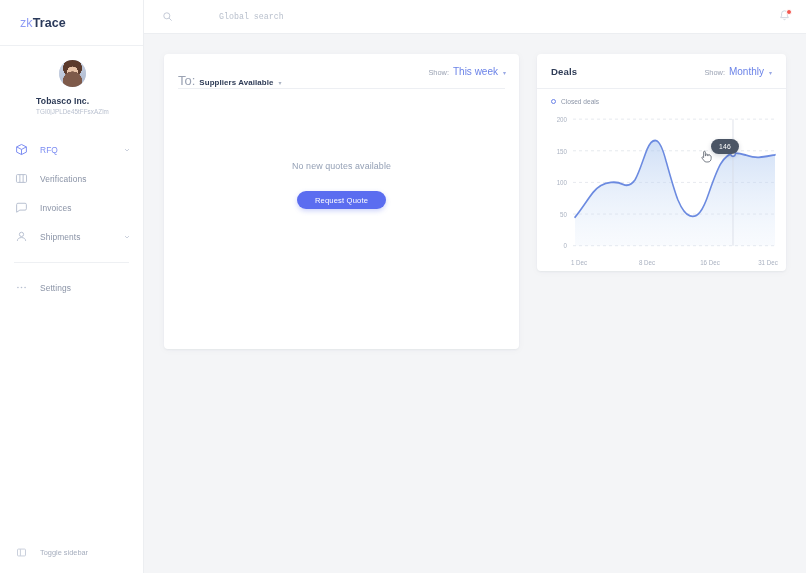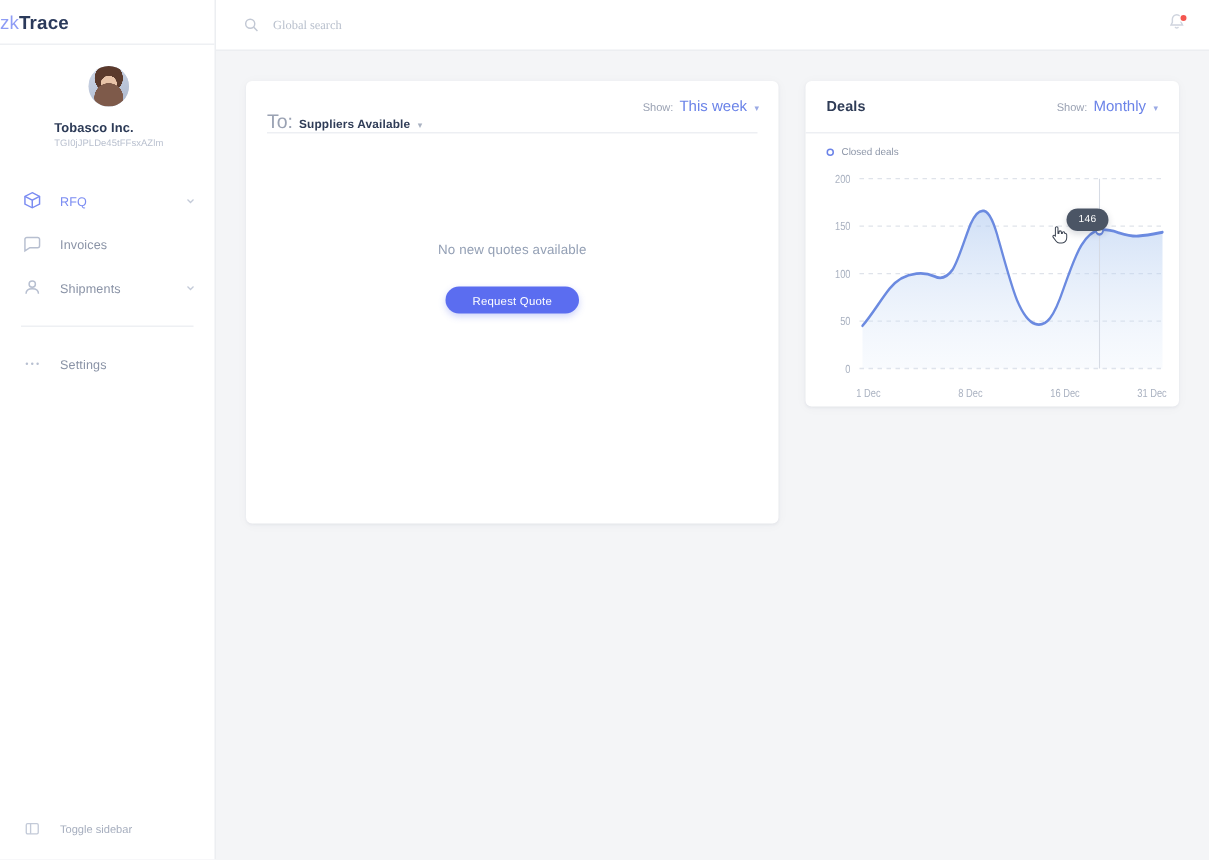--- a/index.html
+++ b/index.html
@@ -14,22 +14,22 @@
   
   .sidebar {
     width: 144px; height: 573px;
     background: #ffffff;
     border-right: 1px solid #eceef1;
     display: flex; flex-direction: column;
     position: relative;
     flex: 0 0 144px;
   }
   .logo-wrap {
-    height: 30px; display: flex; align-items: center;
-    padding-left: 0;
+    height: 46px; display: flex; align-items: center;
+    padding-left: 20px;
     border-bottom: 1px solid #eef0f3;
   }
   .logo { font-size: 12.5px; letter-spacing: .1px; }
   .logo .zk { color: #8e9cf5; font-weight: 400; }
   .logo .trace { color: #2b3a5b; font-weight: 700; }
 
   .profile {
     display: flex; align-items: center; gap: 9px;
     padding: 14px 12px 16px 14px;
     flex-direction: column;
@@ -99,22 +99,22 @@
     border-bottom: 1px solid #eceef1;
     display: flex; align-items: center;
     padding: 0 14px 0 18px;
     flex: 0 0 34px;
   }
   .search-box { display: flex; align-items: center; gap: 9px; flex: 1; }
   .search-icon { color: #c2c8d4; display: flex; }
   .search-input {
     border: none; outline: none; background: transparent;
     font-size: 8.3px; color: #8f98a9;
-    font-family: Liberation Serif, serif;
-    width: 260px; padding: 0;
+    font-family: Liberation Mono, monospace;
+    width: 260px; padding: 0; margin-left: 37px;
   }
   .search-input::placeholder { color: #b9c0cd; }
   .bell-wrap { position: relative; width: 16px; height: 16px; display: flex; align-items: center; justify-content: center; cursor: pointer;}
   .bell-icon { color: #cfd4de; }
   .bell-dot {
     position: absolute; top: 0px; right: 0px;
     width: 6px; height: 6px; border-radius: 50%;
     background: #f4564f; border: 1px solid #fff;
   }
 
@@ -233,20 +233,29 @@
         </span>
         <span class="nav-label">RFQ</span>
         <span class="chev">
           <svg width="8" height="8" viewBox="0 0 12 12" fill="none" stroke="currentColor" stroke-width="1.3">
               <path d="M3 4.5 6 7.5 9 4.5"></path>
             </svg>
         </span>
       </div>
 
 
+      <div class="nav-item">
+        <span class="nav-icon">
+          <svg width="13" height="13" viewBox="0 0 16 16" fill="none" stroke="currentColor" stroke-width="1.2">
+            <rect x="1.8" y="3.2" width="12.4" height="9.6" rx="1.3"></rect>
+              <path d="M6 3.4v9.2M10 3.4v9.2"></path>
+          </svg>
+        </span>
+        <span class="nav-label">Verifications</span>
+      </div>
 
       <div class="nav-item">
         <span class="nav-icon">
           <svg width="13" height="13" viewBox="0 0 16 16" fill="none" stroke="currentColor" stroke-width="1.2">
             <path d="M2 4.4a1.6 1.6 0 0 1 1.6-1.6h8.8A1.6 1.6 0 0 1 14 4.4v5.2a1.6 1.6 0 0 1-1.6 1.6H6l-4 2.6z"></path>
           </svg>
         </span>
         <span class="nav-label">Invoices</span>
       </div>
 

